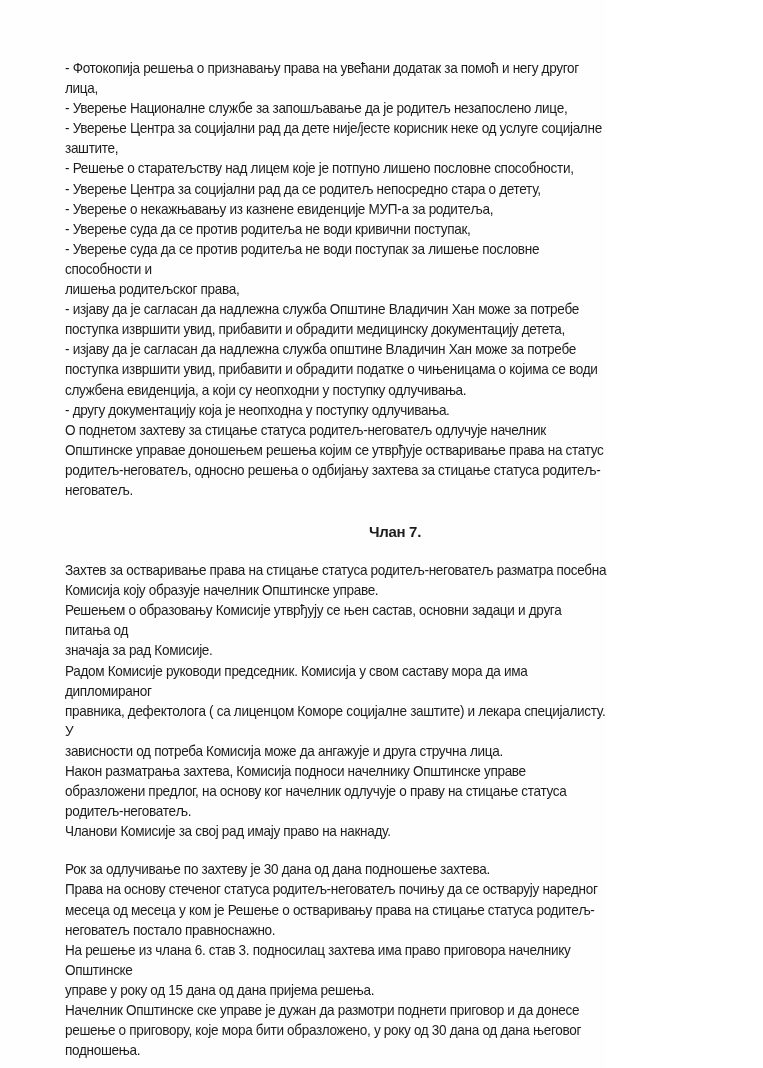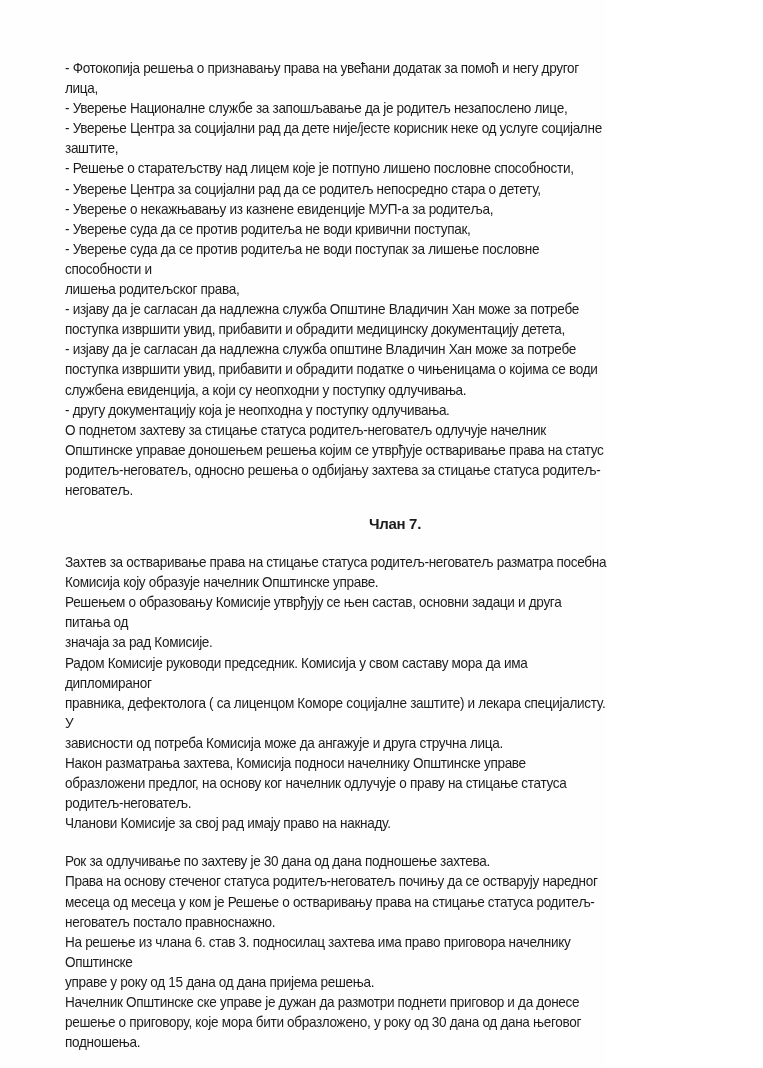--- a/index.html
+++ b/index.html
@@ -25,21 +25,21 @@
     transform-origin: left center;
   }
   .heading {
     font-size: 15px;
     line-height: 20px;
     height: 20px;
     text-align: center;
     white-space: nowrap;
     letter-spacing: -0.3px;
   }
-  .heading.bold { font-weight: bold; }
+  .heading.bold { font-weight: bold; margin-top: 8px; }
   .gap-7a { height: 14px; }
   .gap-7b { height: 18px; }
   .gap-8b { height: 18px; }
 </style>
 </head>
 <body>
 
 <div class="page">
   <div class="content">
     <div id="block1">

